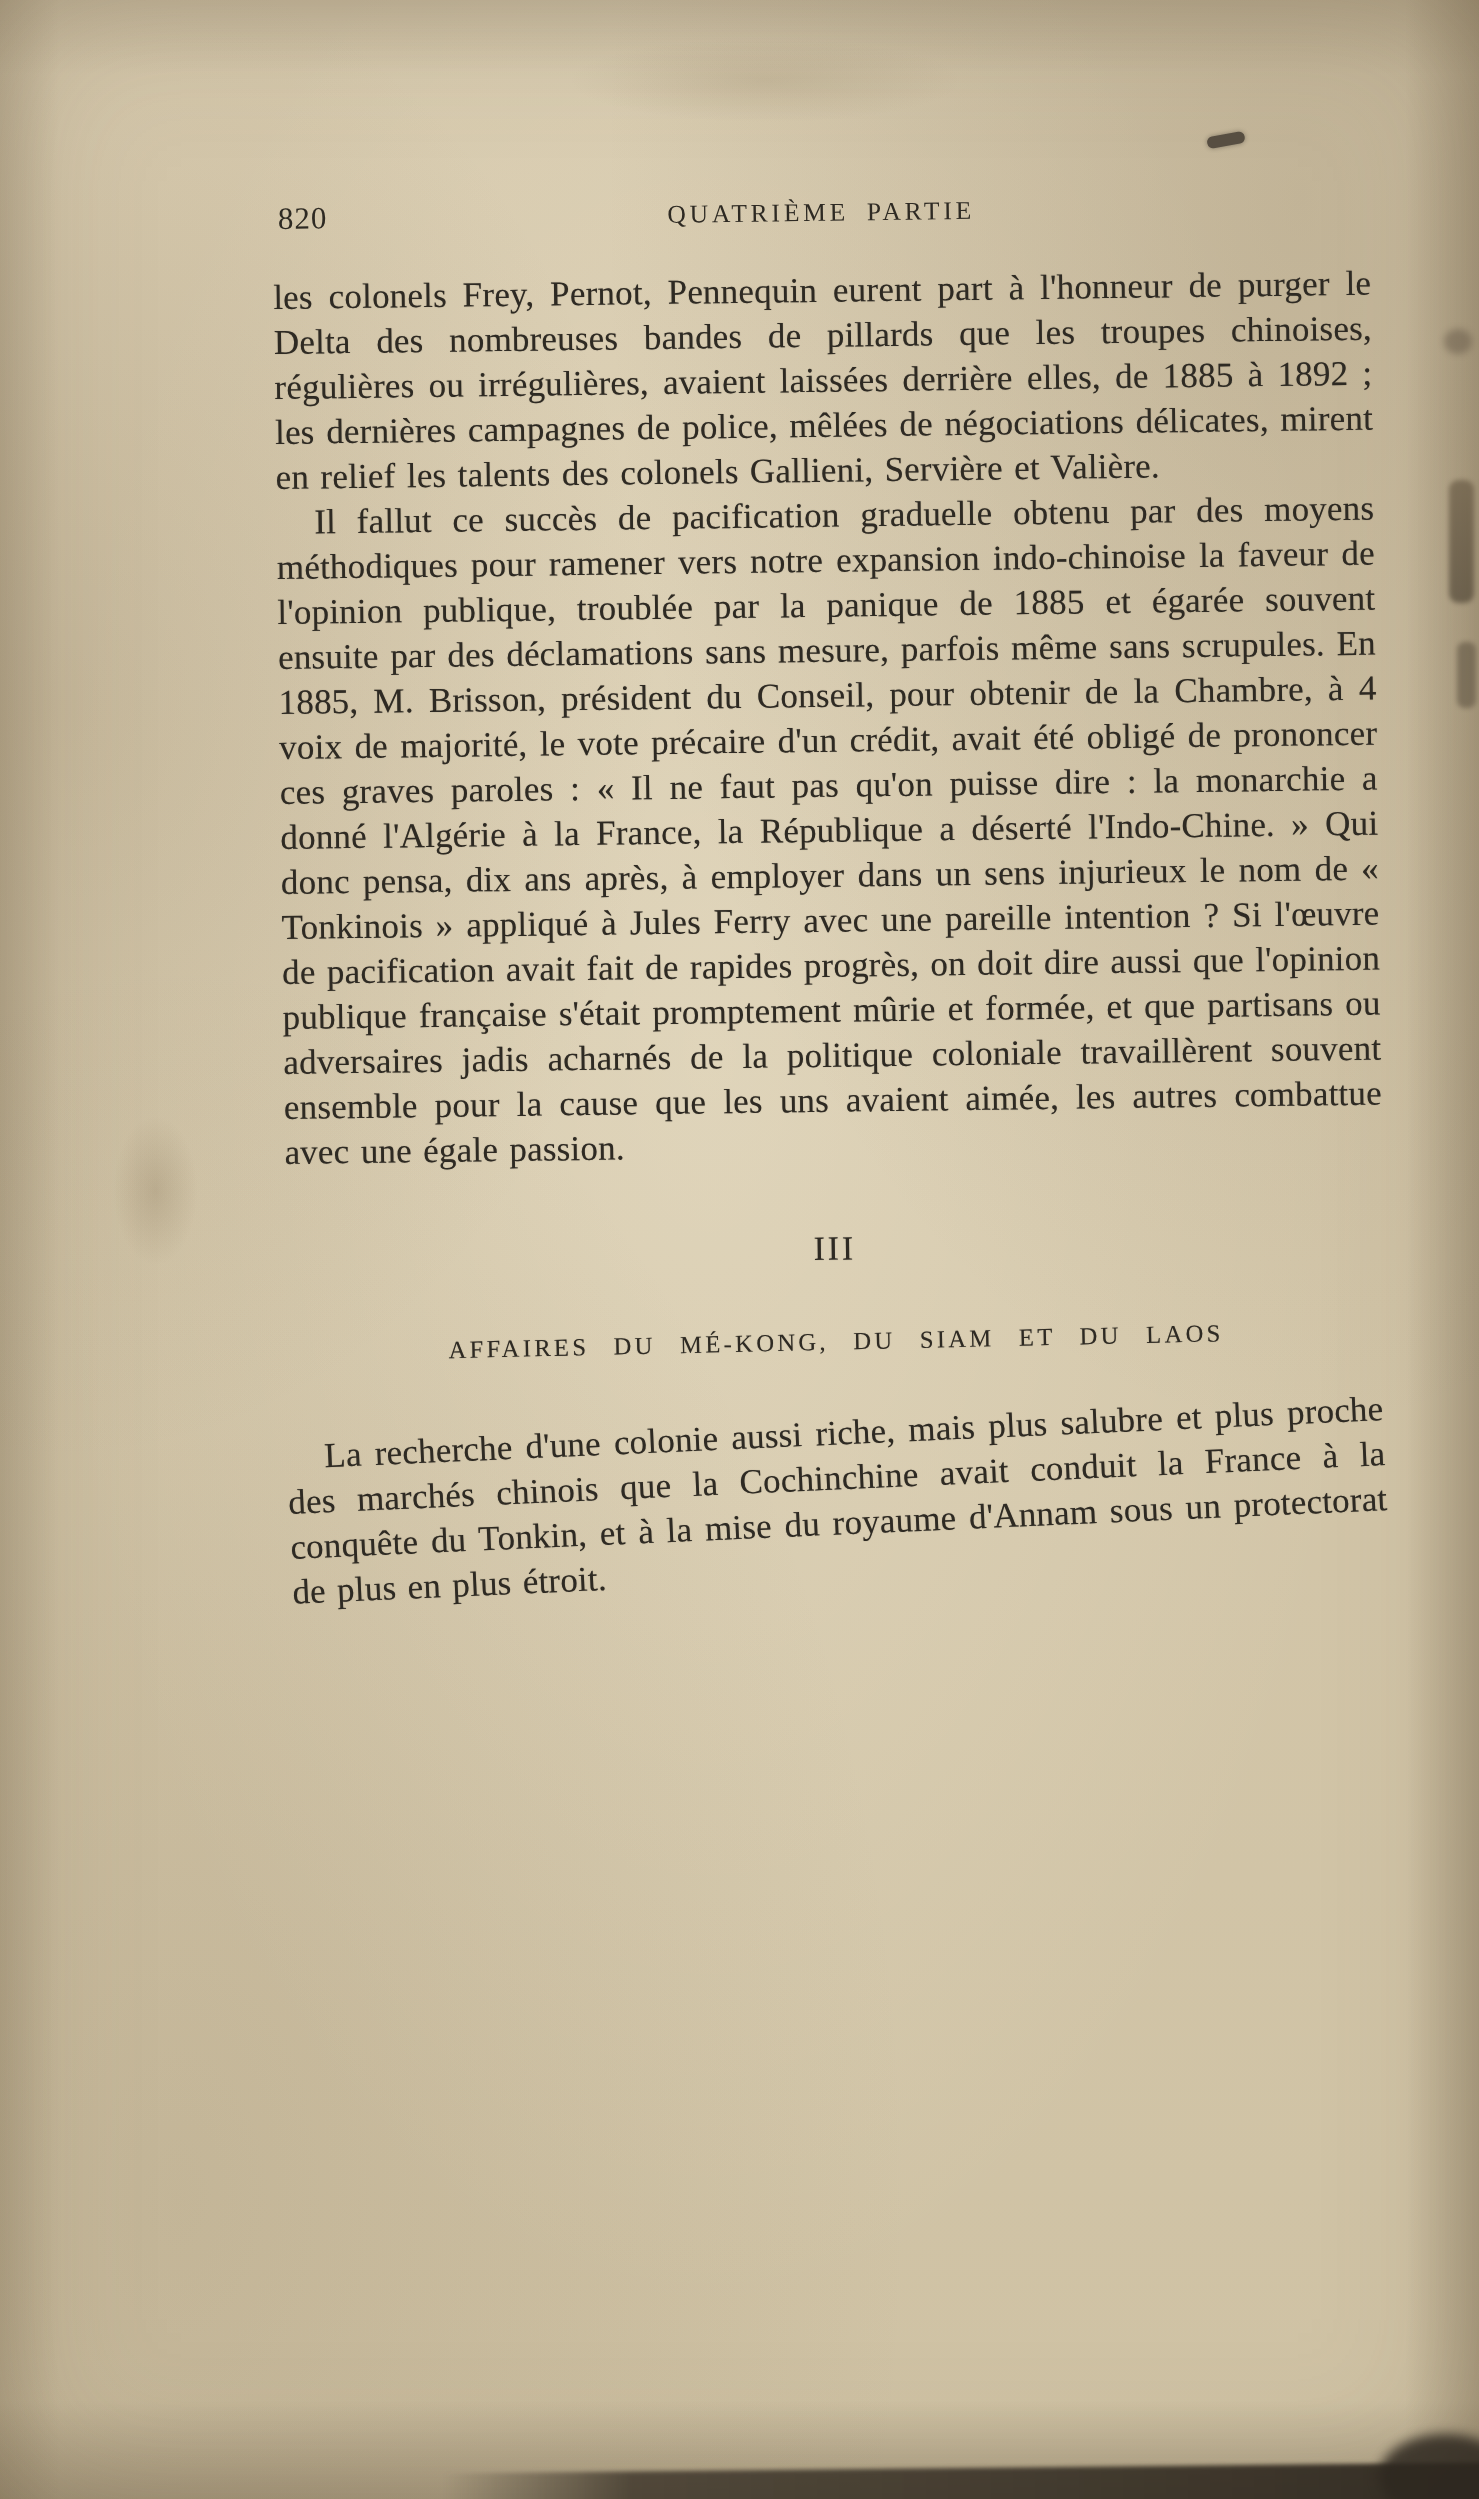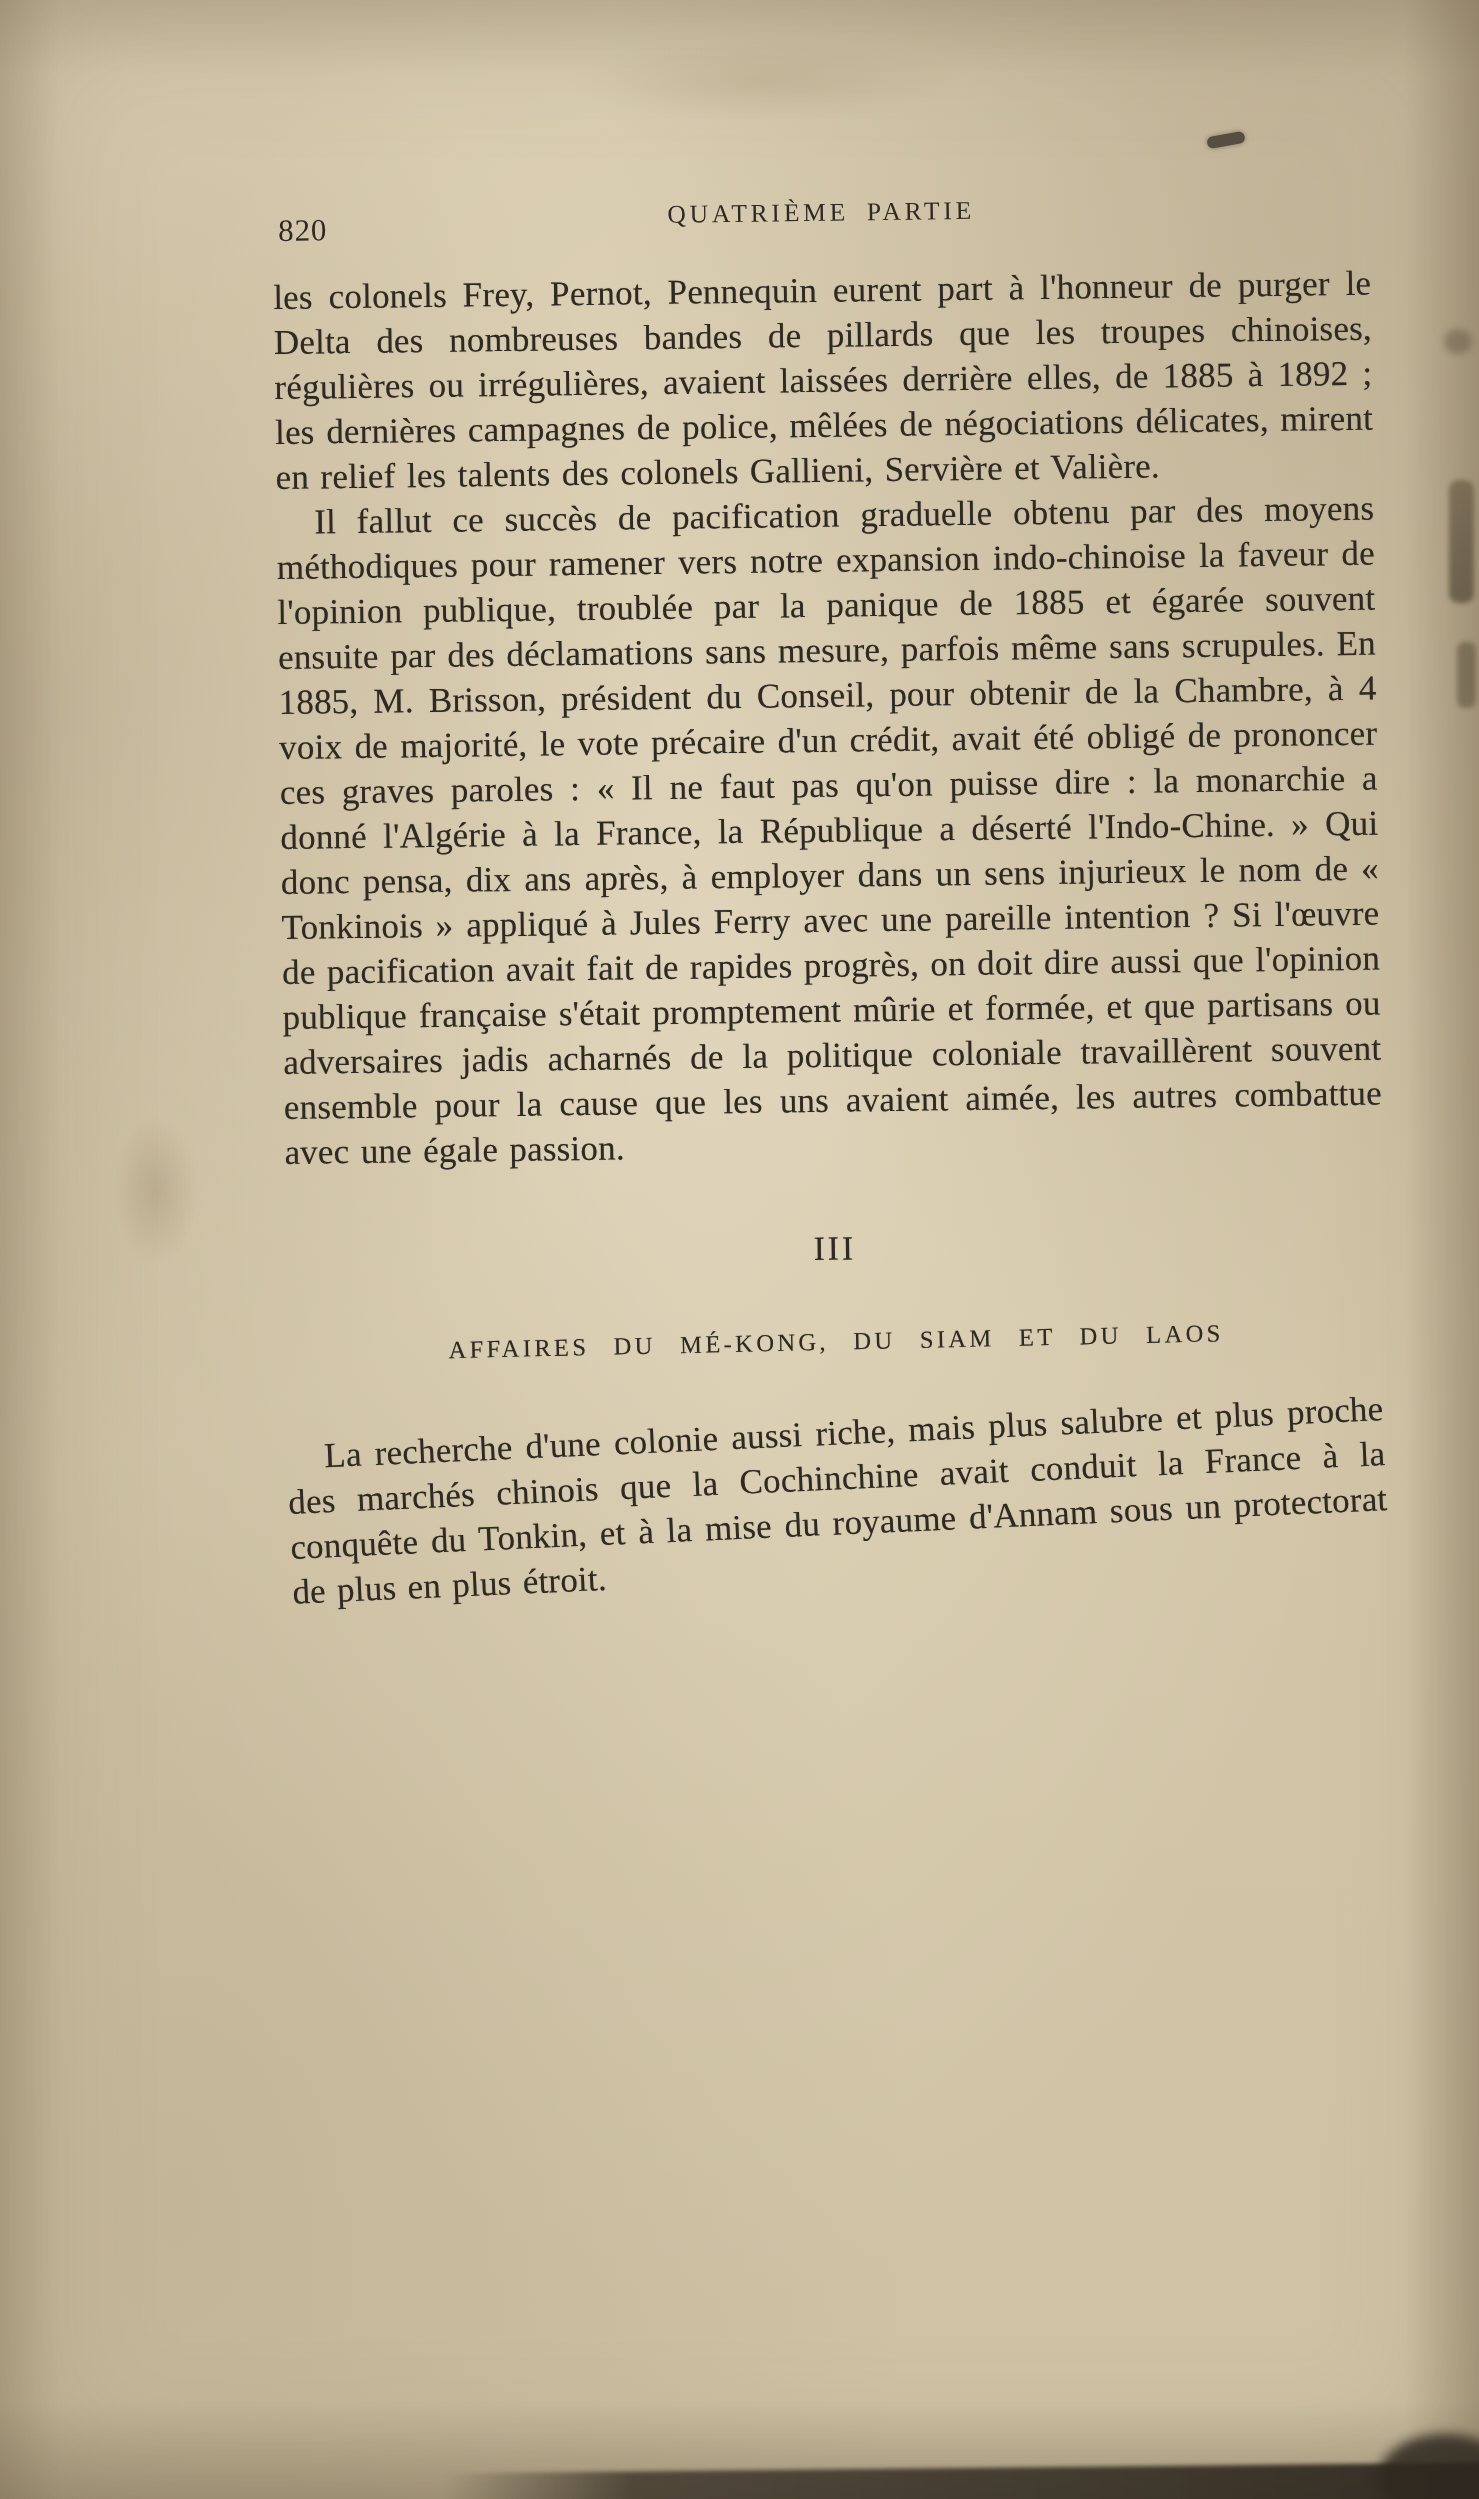--- a/index.html
+++ b/index.html
@@ -35,21 +35,21 @@
     transform-origin: 35% 0;
   }
   .page-header {
     position: relative;
     height: 38px;
     margin-bottom: 36px;
   }
   .page-number {
     position: absolute;
     left: 5.7px;
-    top: 12px;
+    top: 0;
     font-size: 31px;
     letter-spacing: 0.9px;
   }
   .running-head {
     position: absolute;
     left: 0;
     right: 0;
     top: 3.8px;
     text-align: center;
     font-size: 25.5px;

